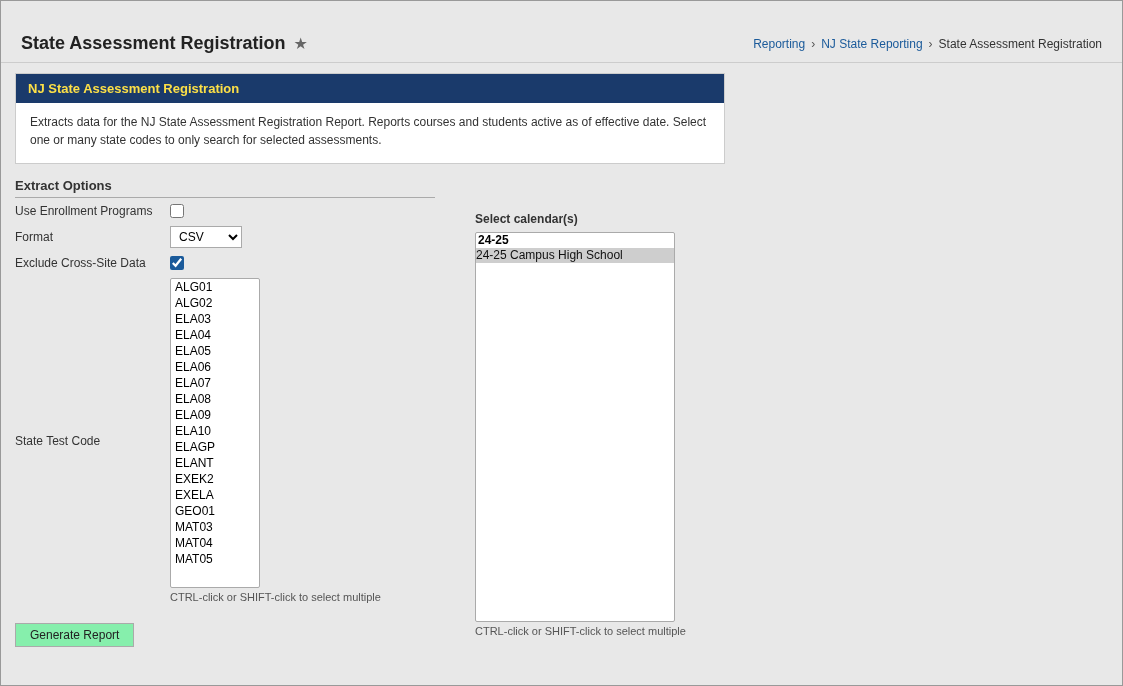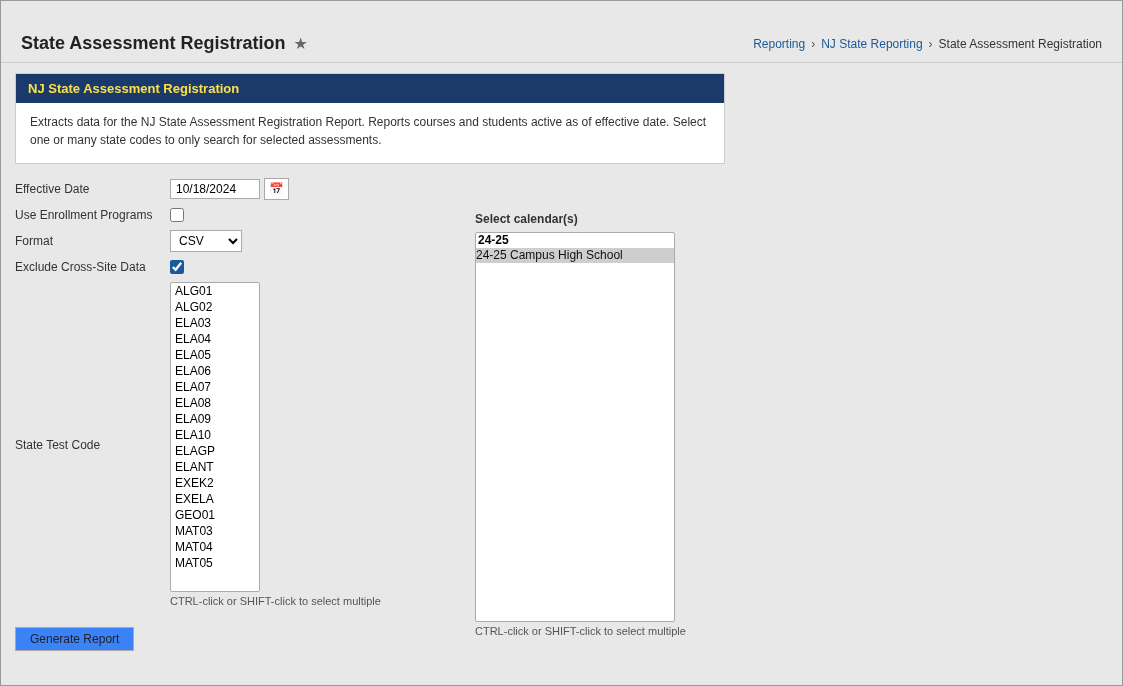--- a/index.html
+++ b/index.html
@@ -203,21 +203,21 @@
     .hint-text {
       font-size: 11px;
       color: #555;
       margin-top: 3px;
     }
 
     
     .generate-btn {
       margin-top: 12px;
       padding: 4px 14px;
-      background: #3b82f6;
+      background: #86efac;
       border: 1px solid #aaa;
       font-size: 12px;
       cursor: pointer;
       color: #222;
     }
 
     .exclude-checkbox {
       accent-color: #1a5a9a;
     }
   </style>
@@ -245,29 +245,23 @@
     <div class="panel">
       <div class="panel-header">NJ State Assessment Registration</div>
       <div class="panel-body">
         <span>Extracts data for the NJ State Assessment Registration Report. Reports courses and students active as of effective date. Select one or many state codes to only search for selected assessments.</span>
       </div>
     </div>
 
     <div class="extract-options">
 
       <div class="extract-left">
-
-        
-        <div class="form-row">
-          <div class="form-label">Effective Date</div>
-          <div class="form-control-area">
-            <input type="text" class="date-input" value="10/18/2024" style="">
-            <button class="calendar-icon-btn" title="Pick date">📅</button>
-          </div>
-        </div>
+        <div class="section-title">Extract Options</div>
+
+        
 
         
         <div class="form-row">
           <div class="form-label">Use Enrollment Programs</div>
           <div class="form-control-area">
             <input type="checkbox" style="">
           </div>
         </div>
 
         

